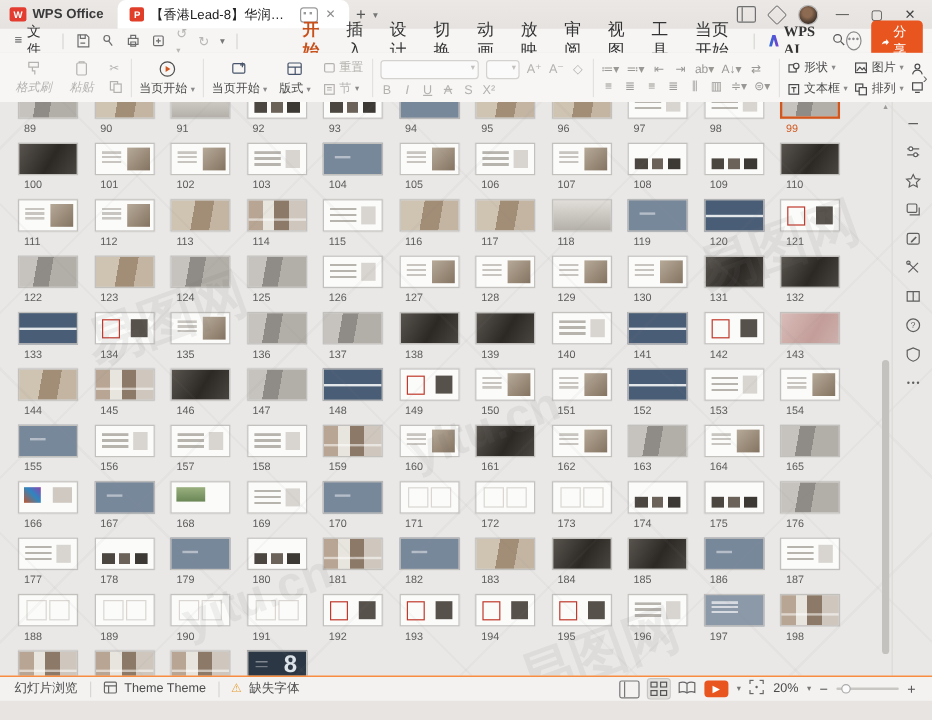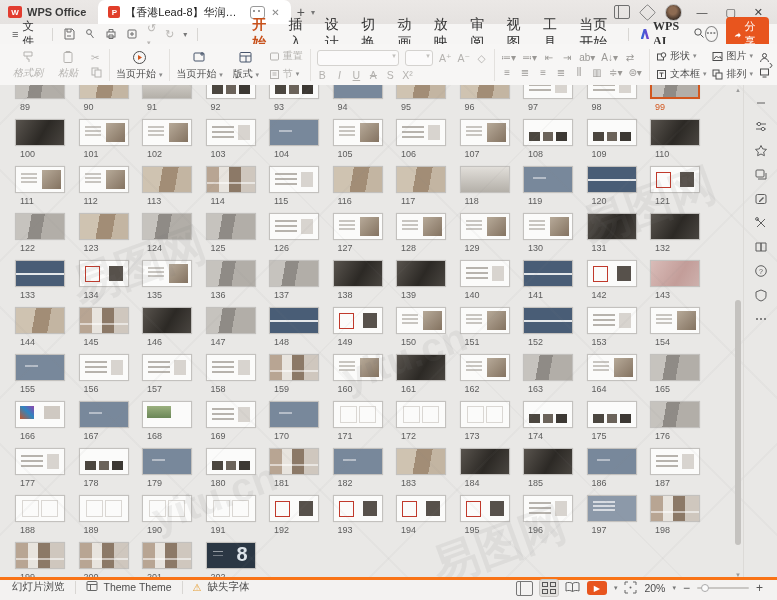--- a/index.html
+++ b/index.html
@@ -111,21 +111,21 @@
   .rail .ric{width:16px;height:16px;display:flex;align-items:center;justify-content:center;color:#5f5f5f;}
 
   
   .wm{position:absolute;inset:0;pointer-events:none;background:
       repeating-linear-gradient(45deg,transparent 0 95px,rgba(130,130,130,.05) 95px 97px),
       repeating-linear-gradient(-45deg,transparent 0 95px,rgba(130,130,130,.05) 95px 97px);}
   .wm span{position:absolute;color:rgba(120,120,120,.10);font-weight:bold;}
   .wm .big-white{color:rgba(255,255,255,.62);font-size:62px;letter-spacing:2px;}
 
   
-  .statusbar{position:absolute;left:0;right:0;bottom:0;height:20px;background:#f3f2f1;border-top:3px solid #f97316;display:flex;align-items:flex-start;font-size:10.5px;color:#4c4c4c;}
+  .statusbar{position:absolute;left:0;right:0;bottom:16px;height:20px;background:#f3f2f1;border-top:1px solid #f97316;display:flex;align-items:center;font-size:10.5px;color:#4c4c4c;}
   .sb-left{display:flex;align-items:center;gap:6px;padding-left:12px;}
   .warn{color:#e6a23c;font-size:10px;}
   .sb-right{margin-left:auto;display:flex;align-items:center;gap:7px;padding-right:14px;}
   .view-ic{width:15px;height:13px;border:1px solid #777;border-radius:2px;position:relative;}
   .view-ic.norm::after{content:"";position:absolute;left:3px;top:0;bottom:0;width:1px;background:#777;}
   .view-ic.sorter{border:none;display:grid;grid-template-columns:6px 6px;grid-gap:2px;width:auto;height:auto;padding:2px;background:#e2e0dd;border-radius:2px;outline:1px solid #c7c5c2;}
   .view-ic.sorter i{width:6px;height:5px;border:1px solid #555;box-sizing:border-box;}
   .play-btn{display:flex;align-items:center;justify-content:center;width:20px;height:14px;background:#e8551e;border-radius:3px;color:#fff;font-size:8px;}
   .zoom-track{position:relative;width:52px;height:2px;background:#c9c7c4;border-radius:1px;}
   .zoom-handle{position:absolute;left:4px;top:-3px;width:8px;height:8px;border-radius:50%;background:#fbfbfb;border:1px solid #aaa;box-sizing:border-box;}

